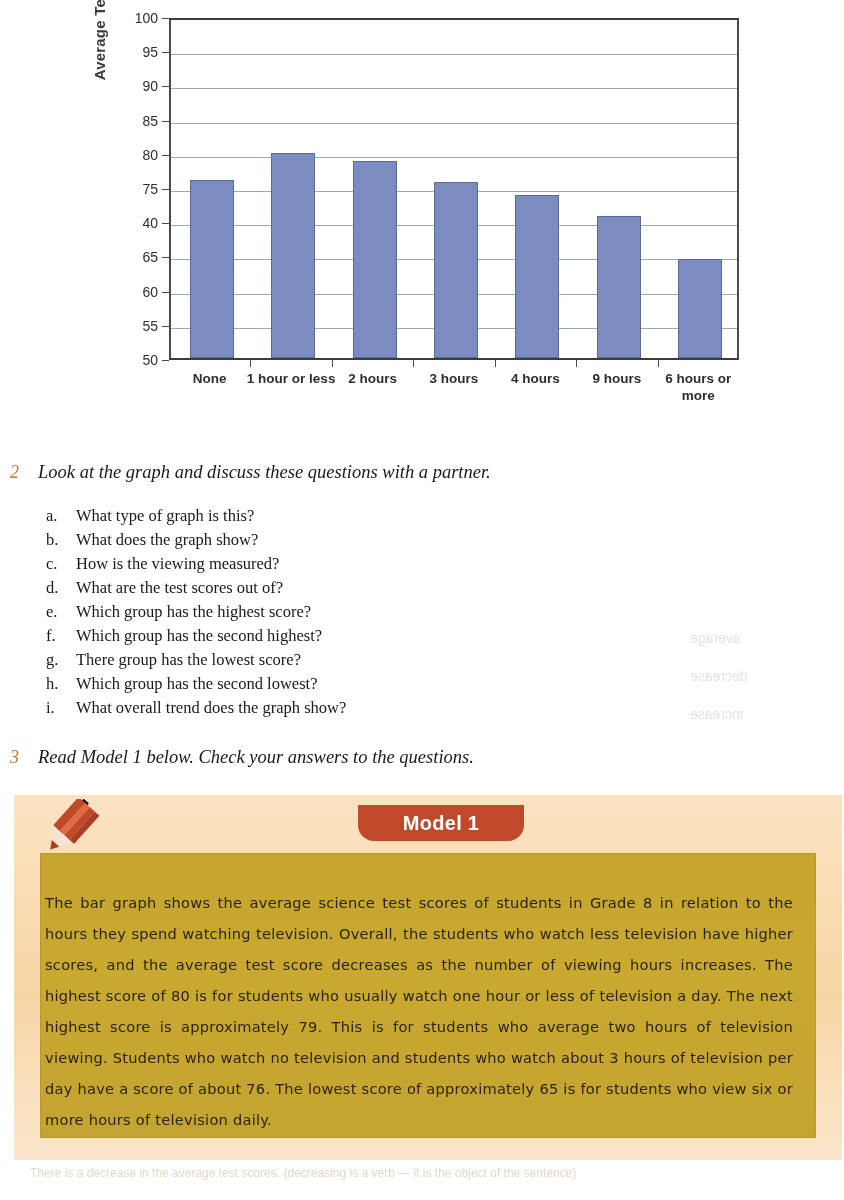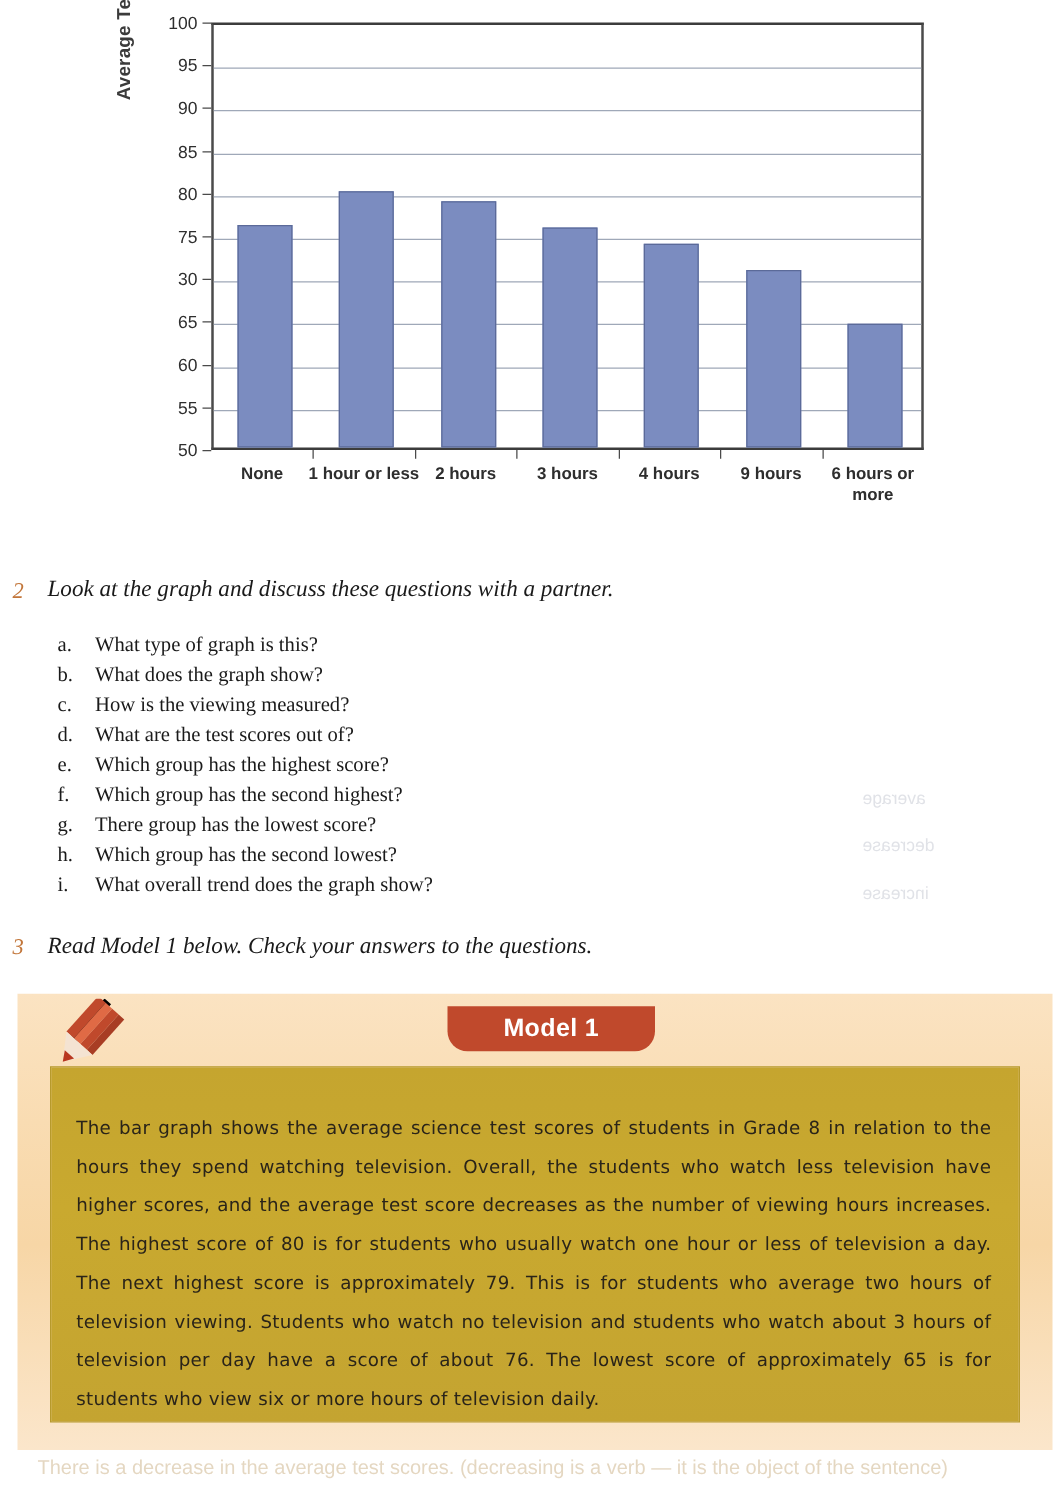--- a/index.html
+++ b/index.html
@@ -203,40 +203,40 @@
   }
   #model-body {
     position: absolute;
     left: 26px;
     top: 58px;
     right: 26px;
     bottom: 22px;
     background: linear-gradient(180deg,#c5a52f 0%,#c9a92f 40%,#c4a431 100%);
     border: 1px solid #b79a2c;
     box-sizing: border-box;
-    padding: 18px 22px 14px 20px;
+    padding: 18px 22px 14px 4px;
   }
   #model-text {
     font-family: "DejaVu Sans", sans-serif;
     font-size: 14.6px;
     line-height: 31px;
     color: #2a2419;
     text-align: justify;
     letter-spacing: .25px;
   }
 </style>
 </head>
 <body>
 
 <div id="page">
 
   <div class="bleed" style="left:690px; top:630px; font-size:14px; transform:scaleX(-1);">average</div>
   <div class="bleed" style="left:690px; top:668px; font-size:14px; transform:scaleX(-1);">decrease</div>
   <div class="bleed" style="left:690px; top:706px; font-size:14px; transform:scaleX(-1);">increase</div>
-  <div class="bleed" style="left:30px; top:1166px; font-size:16px; color:#e2d3bb; opacity:.9;">There is a decrease in the average test scores.  (decreasing is a verb — it is the object of the sentence)</div>
+  <div class="bleed" style="left:30px; top:1166px; font-size:12px; color:#e2d3bb; opacity:.9;">There is a decrease in the average test scores.  (decreasing is a verb — it is the object of the sentence)</div>
 
   <div id="chart-figure">
 
     <div class="y-axis-title">Average Test Scores</div>
 
     <div id="plot-wrap">
       <div id="plot-area">
           <div class="gridline" style="top: 307.8px; background: rgb(159, 168, 184);"></div>
           <div class="gridline" style="top: 273.6px; background: rgb(159, 168, 184);"></div>
           <div class="gridline" style="top: 239.4px; background: rgb(159, 168, 184);"></div>
@@ -256,21 +256,21 @@
         </div>
     <div class="ytick-mark" style="top: 342px;"></div>
         <div class="ytick-label" style="top: 342px;">50</div>
         <div class="ytick-mark" style="top: 307.8px;"></div>
         <div class="ytick-label" style="top: 307.8px;">55</div>
         <div class="ytick-mark" style="top: 273.6px;"></div>
         <div class="ytick-label" style="top: 273.6px;">60</div>
         <div class="ytick-mark" style="top: 239.4px;"></div>
         <div class="ytick-label" style="top: 239.4px;">65</div>
         <div class="ytick-mark" style="top: 205.2px;"></div>
-        <div class="ytick-label" style="top: 205.2px;">30</div>
+        <div class="ytick-label" style="top: 205.2px;">40</div>
         <div class="ytick-mark" style="top: 171px;"></div>
         <div class="ytick-label" style="top: 171px;">75</div>
         <div class="ytick-mark" style="top: 136.8px;"></div>
         <div class="ytick-label" style="top: 136.8px;">80</div>
         <div class="ytick-mark" style="top: 102.6px;"></div>
         <div class="ytick-label" style="top: 102.6px;">85</div>
         <div class="ytick-mark" style="top: 68.4px;"></div>
         <div class="ytick-label" style="top: 68.4px;">90</div>
         <div class="ytick-mark" style="top: 34.2px;"></div>
         <div class="ytick-label" style="top: 34.2px;">95</div>

